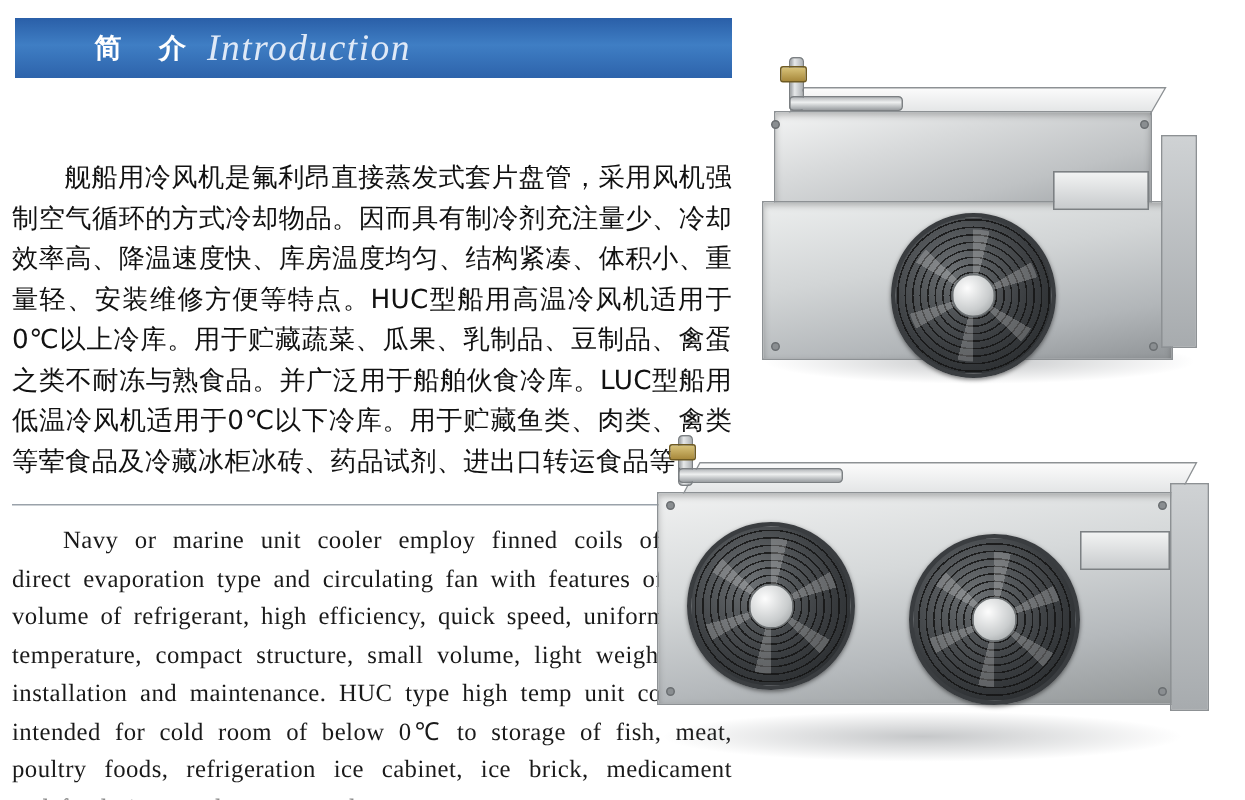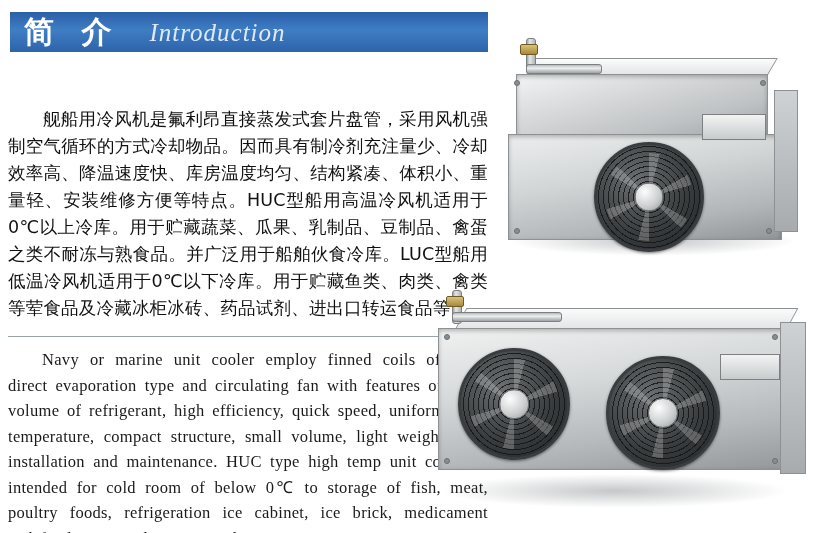--- a/index.html
+++ b/index.html
@@ -23,31 +23,32 @@
     width: 478px;
     height: 40px;
     background: linear-gradient(to bottom, #2a5fa8 0%, #3f7ec4 45%, #2d63ab 100%);
     display: flex;
     align-items: center;
     box-sizing: border-box;
     padding-left: 14px;
   }
   .header .cn-title {
     color: #ffffff;
-    font-size: 30px;
+    font-size: 18px;
     font-weight: bold;
     letter-spacing: 10px;
-    font-family: Liberation Serif, serif;
+    font-family: Liberation Sans, sans-serif;
     line-height: 1;
+    margin-left: 39px;
   }
   .header .en-title {
     color: #dfe9f7;
     font-size: 25px;
     font-style: italic;
-    margin-left: 28px;
+    margin-left: 4px;
     letter-spacing: 1px;
     font-family: "Liberation Serif", serif;
     line-height: 1;
   }
 
   
   .text-col {
     position: absolute;
     left: 8px;
     top: 62px;

